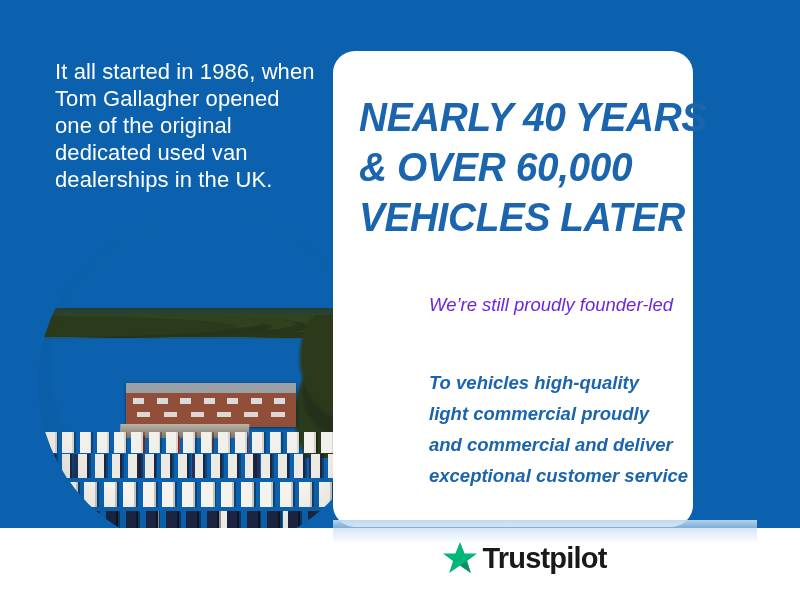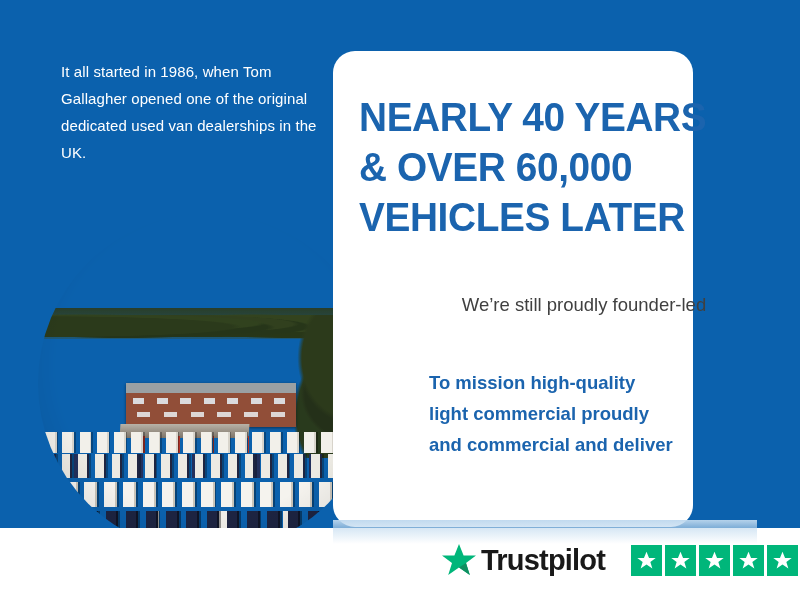--- a/index.html
+++ b/index.html
@@ -43,25 +43,25 @@
     left: 333px; top: 520px;
     width: 424px;
     height: 24px;
     background: linear-gradient(to bottom, rgba(190,216,238,0.95), rgba(255,255,255,0));
     pointer-events: none;
   }
 
   
   .intro {
     position: absolute;
-    left: 61px;
+    left: 55px;
     top: 58px;
     width: 260px;
     color: #ffffff;
-    font-size: 15px;
+    font-size: 22px;
     line-height: 27px;
     font-weight: 400;
     letter-spacing: 0.1px;
   }
 
   
   .photo-wrap {
     position: absolute;
     left: 38px;
     top: 213px;
@@ -244,20 +244,21 @@
 
   
   .card {
     position: absolute;
     left: 333px;
     top: 51px;
     width: 360px;
     height: 476px;
     background: #ffffff;
     border-radius: 22px;
+    font-style: italic;
   }
 
   .headline {
     position: absolute;
     left: 26px;
     top: 41px;
     width: 380px;
     color: #1b64ae;
     font-size: 40px;
     line-height: 50px;
@@ -266,25 +267,24 @@
     transform: scaleX(0.97);
     transform-origin: left top;
   }
   .headline div { white-space: nowrap; }
 
   .sub {
     position: absolute;
     left: 96px;
     top: 239px;
     width: 310px;
-    color: #404040;
+    color: #6d28d9;
     font-size: 18.5px;
     line-height: 30px;
     font-weight: 400;
-    text-align: center;
   }
 
   .mission {
     position: absolute;
     left: 96px;
     top: 316px;
     width: 320px;
     color: #1b64ae;
     font-size: 18.5px;
     line-height: 31px;
@@ -293,20 +293,21 @@
 
   
   .trustpilot {
     position: absolute;
     left: 441px;
     top: 541px;
     height: 38px;
     display: flex;
     align-items: center;
     gap: 26px;
+    flex-direction: column;
   }
   .tp-brand {
     display: flex;
     align-items: center;
     gap: 4px;
   }
   .tp-logo-star { display: block; }
   .tp-word {
     color: #191919;
     font-size: 29px;
@@ -365,23 +366,24 @@
       <div>NEARLY 40 YEARS</div>
       <div>&amp; OVER 60,000</div>
       <div>VEHICLES LATER</div>
     </div>
 
     <div class="sub">
       <div>We’re still proudly founder-led</div>
     </div>
 
     <div class="mission">
-      <div>To mission high-quality</div>
+      <div>To vehicles high-quality</div>
       <div>light commercial proudly</div>
       <div>and commercial and deliver</div>
+      <div>exceptional customer service</div>
     </div>
 
   </div>
 
   <div class="footer-band"></div>
   <div class="footer-glow"></div>
 
   <div class="trustpilot">
     <div class="tp-brand">
       <svg class="tp-logo-star" width="36" height="34" viewBox="0 0 36 34">

